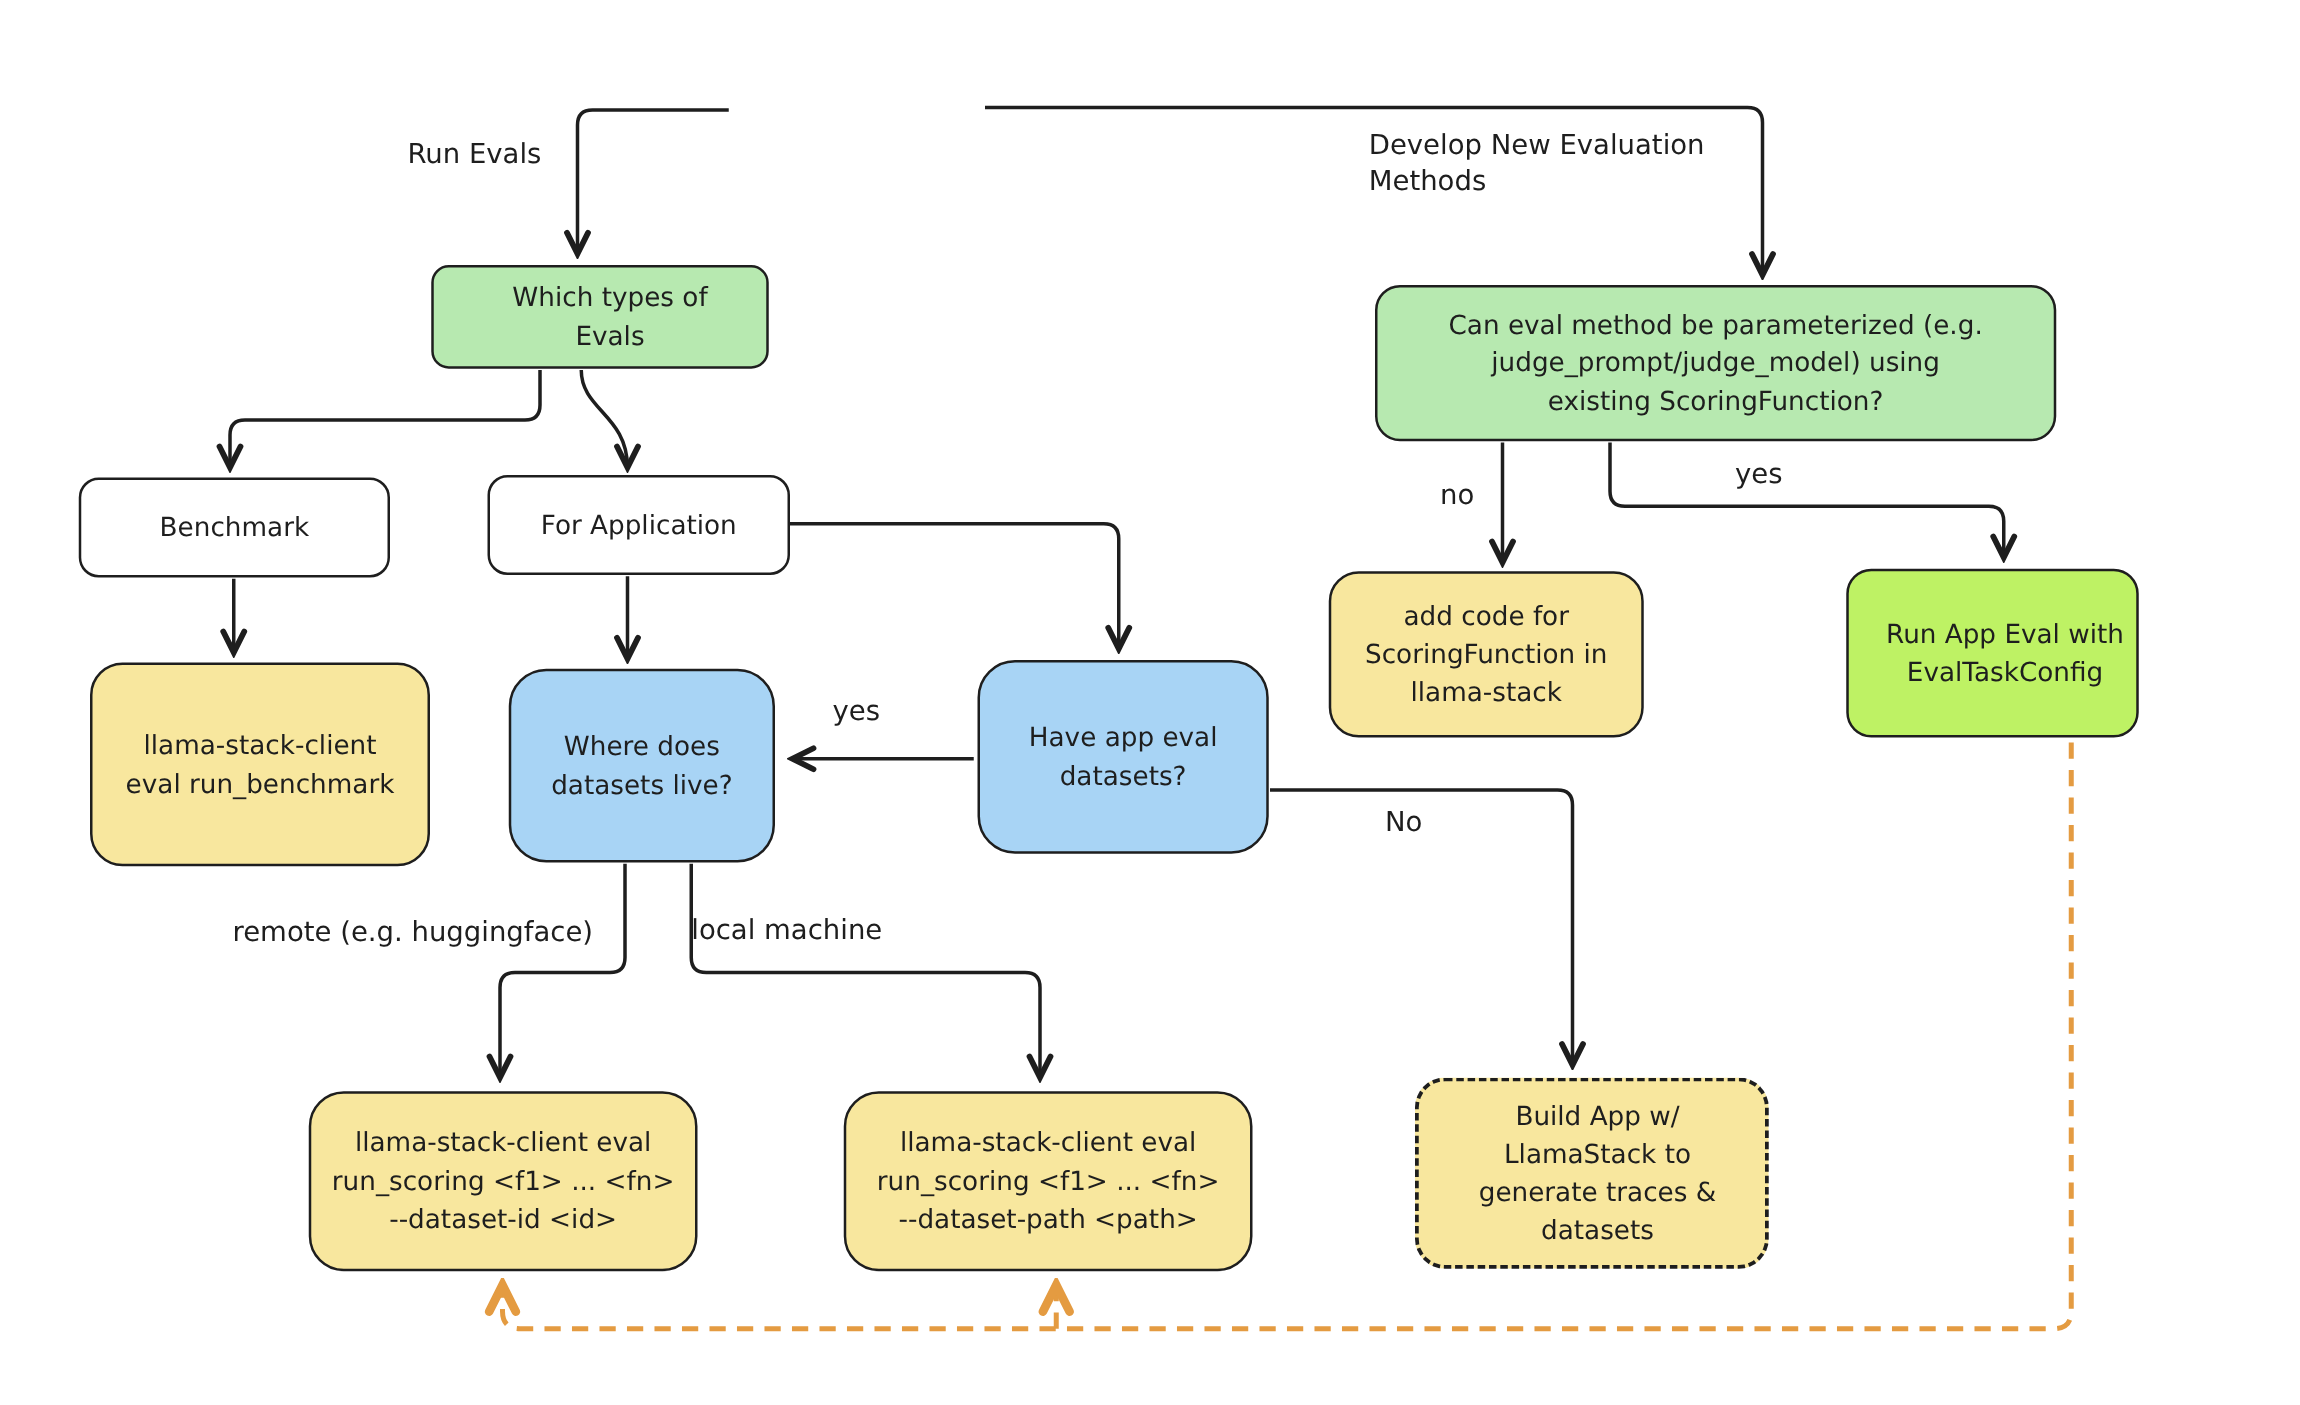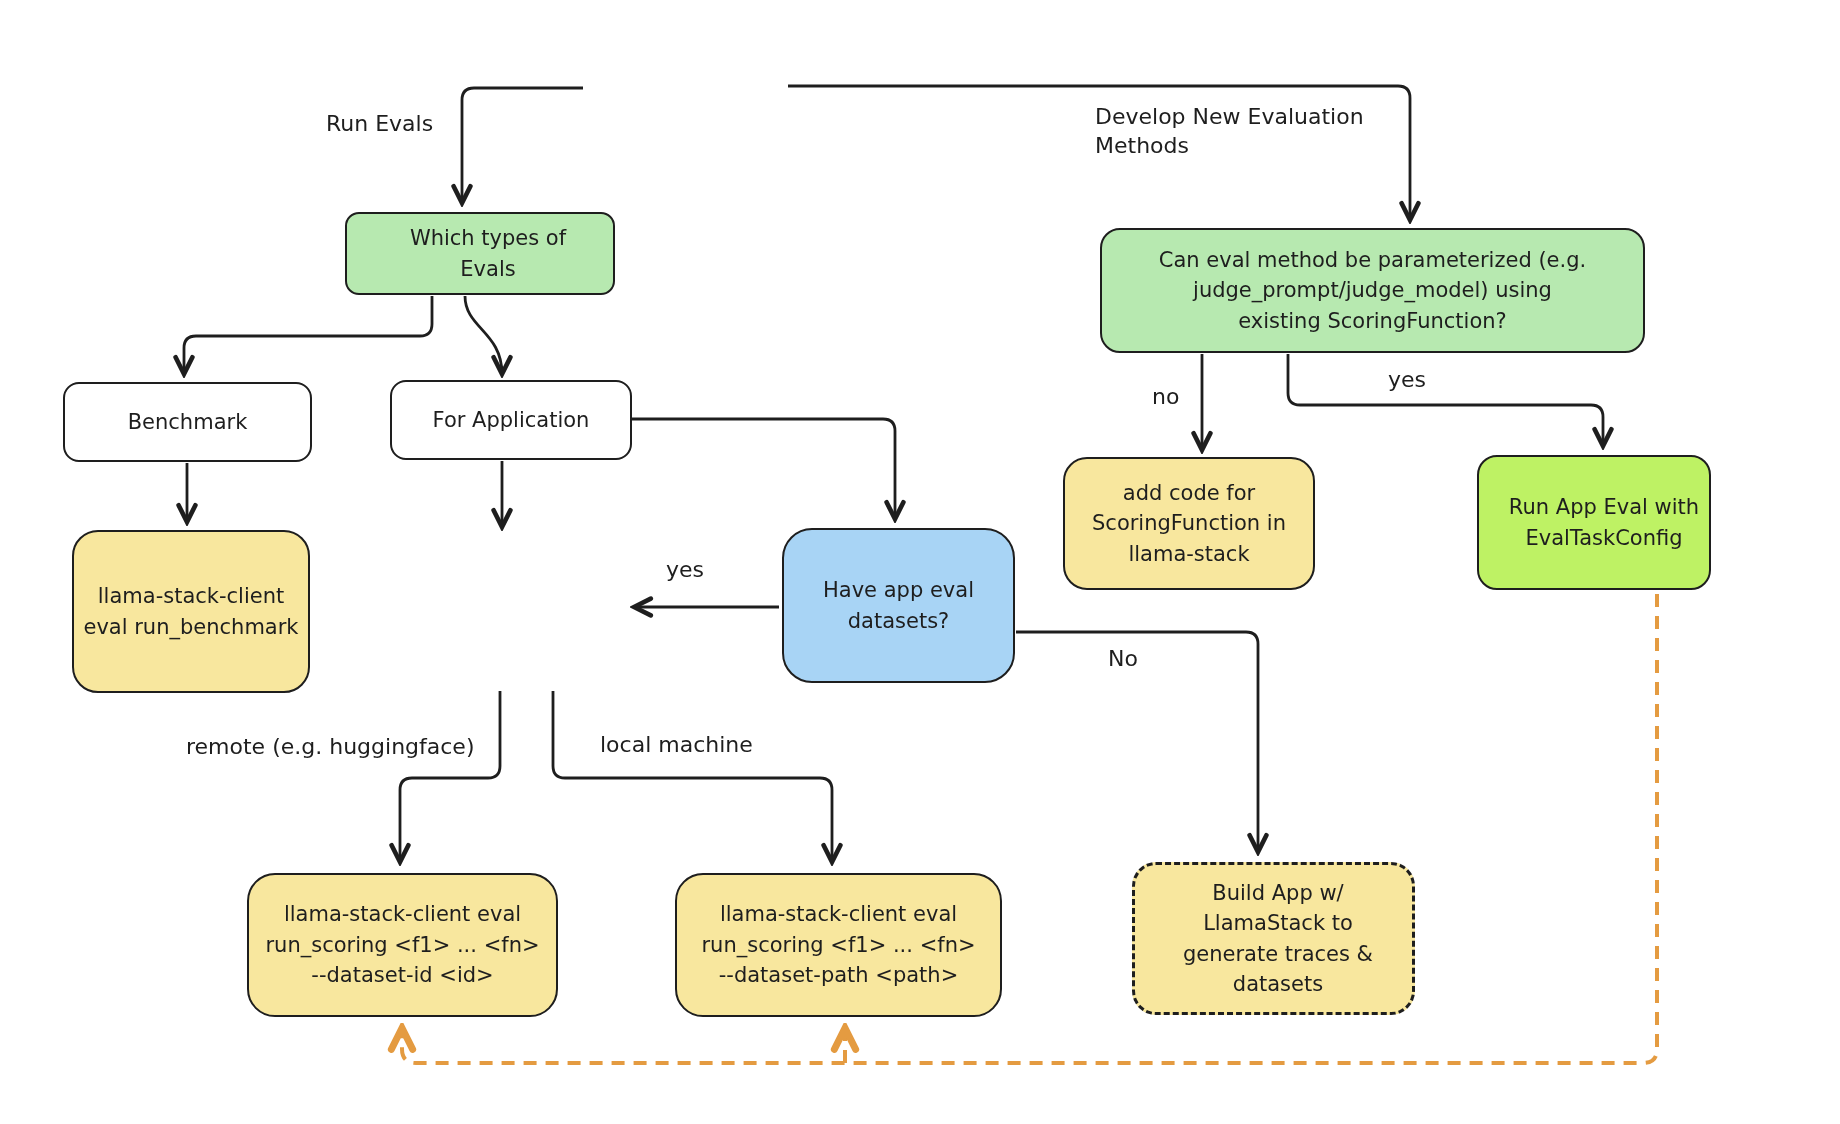--- a/index.html
+++ b/index.html
@@ -91,23 +91,25 @@
 Evals</div>
 
   <div class="node" style="left: 1100px; top: 228px; width: 545px; height: 125px; border-radius: 20px; background-color: rgb(183, 233, 176);">Can eval method be parameterized (e.g.
 judge_prompt/judge_model) using
 existing ScoringFunction?</div>
 
   <div class="node" style="left: 63px; top: 382px; width: 249px; height: 80px; border-radius: 16px; background-color: rgb(255, 255, 255);">Benchmark</div>
 
   <div class="node" style="left: 390px; top: 380px; width: 242px; height: 80px; border-radius: 16px; background-color: rgb(255, 255, 255);">For Application</div>
 
-  <div class="node" style="left: 72px; top: 530px; width: 238px; height: 163px; border-radius: 26px; background-color: rgb(248, 231, 158);">llama-stack-client
+  <div class="node" style="left: 72px; top: 530px; width: 272px; height: 163px; border-radius: 26px; background-color: rgb(248, 231, 158);">llama-stack-client
 eval run_benchmark</div>
 
+  <div class="node" style="left: 407px; top: 535px; width: 213px; height: 155px; border-radius: 30px; background-color: rgb(168, 212, 245);">Where does
+datasets live?</div>
 
   <div class="node" style="left: 1063px; top: 457px; width: 252px; height: 133px; border-radius: 24px; background-color: rgb(248, 231, 158);">add code for
 ScoringFunction in
 llama-stack</div>
 
   <div class="node" style="left: 782px; top: 528px; width: 233px; height: 155px; border-radius: 30px; background-color: rgb(168, 212, 245);">Have app eval
 datasets?</div>
 
   <div class="node" style="left: 1477px; top: 455px; width: 234px; height: 135px; border-radius: 20px; background-color: #bef264; padding-left: 28px;">Run App Eval with
 EvalTaskConfig</div>
@@ -133,15 +135,15 @@
   <div class="edge-label" style="left:1152px; top:383px;">no</div>
 
   <div class="edge-label" style="left:1388px; top:366px;">yes</div>
 
   <div class="edge-label" style="left:666px; top:556px;">yes</div>
 
   <div class="edge-label" style="left:1108px; top:645px;">No</div>
 
   <div class="edge-label" style="left:186px; top:733px;text-align:center;">remote (e.g. huggingface)</div>
 
-  <div class="edge-label" style="left:600px; top:731px;">local machine</div>
+  <div class="edge-label" style="left:553px; top:731px;">local machine</div>
 
 </div>
 
 </body></html>

